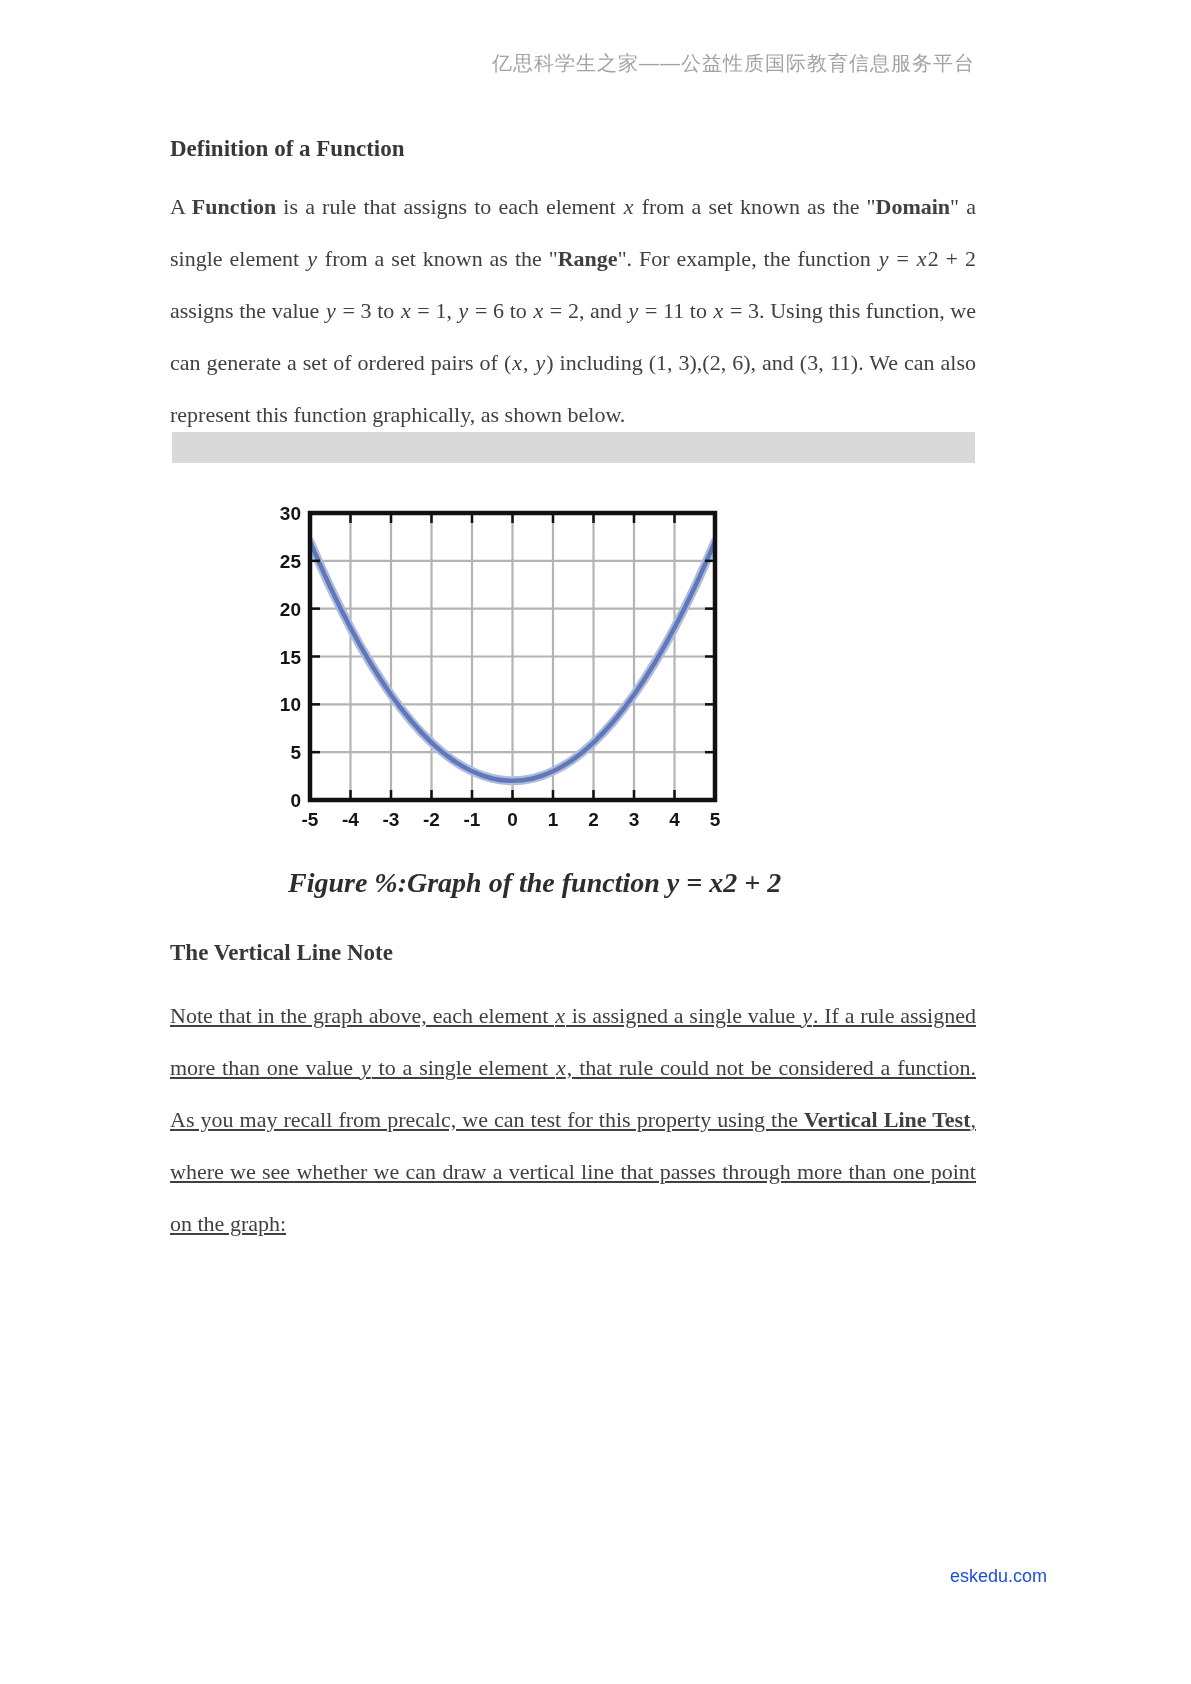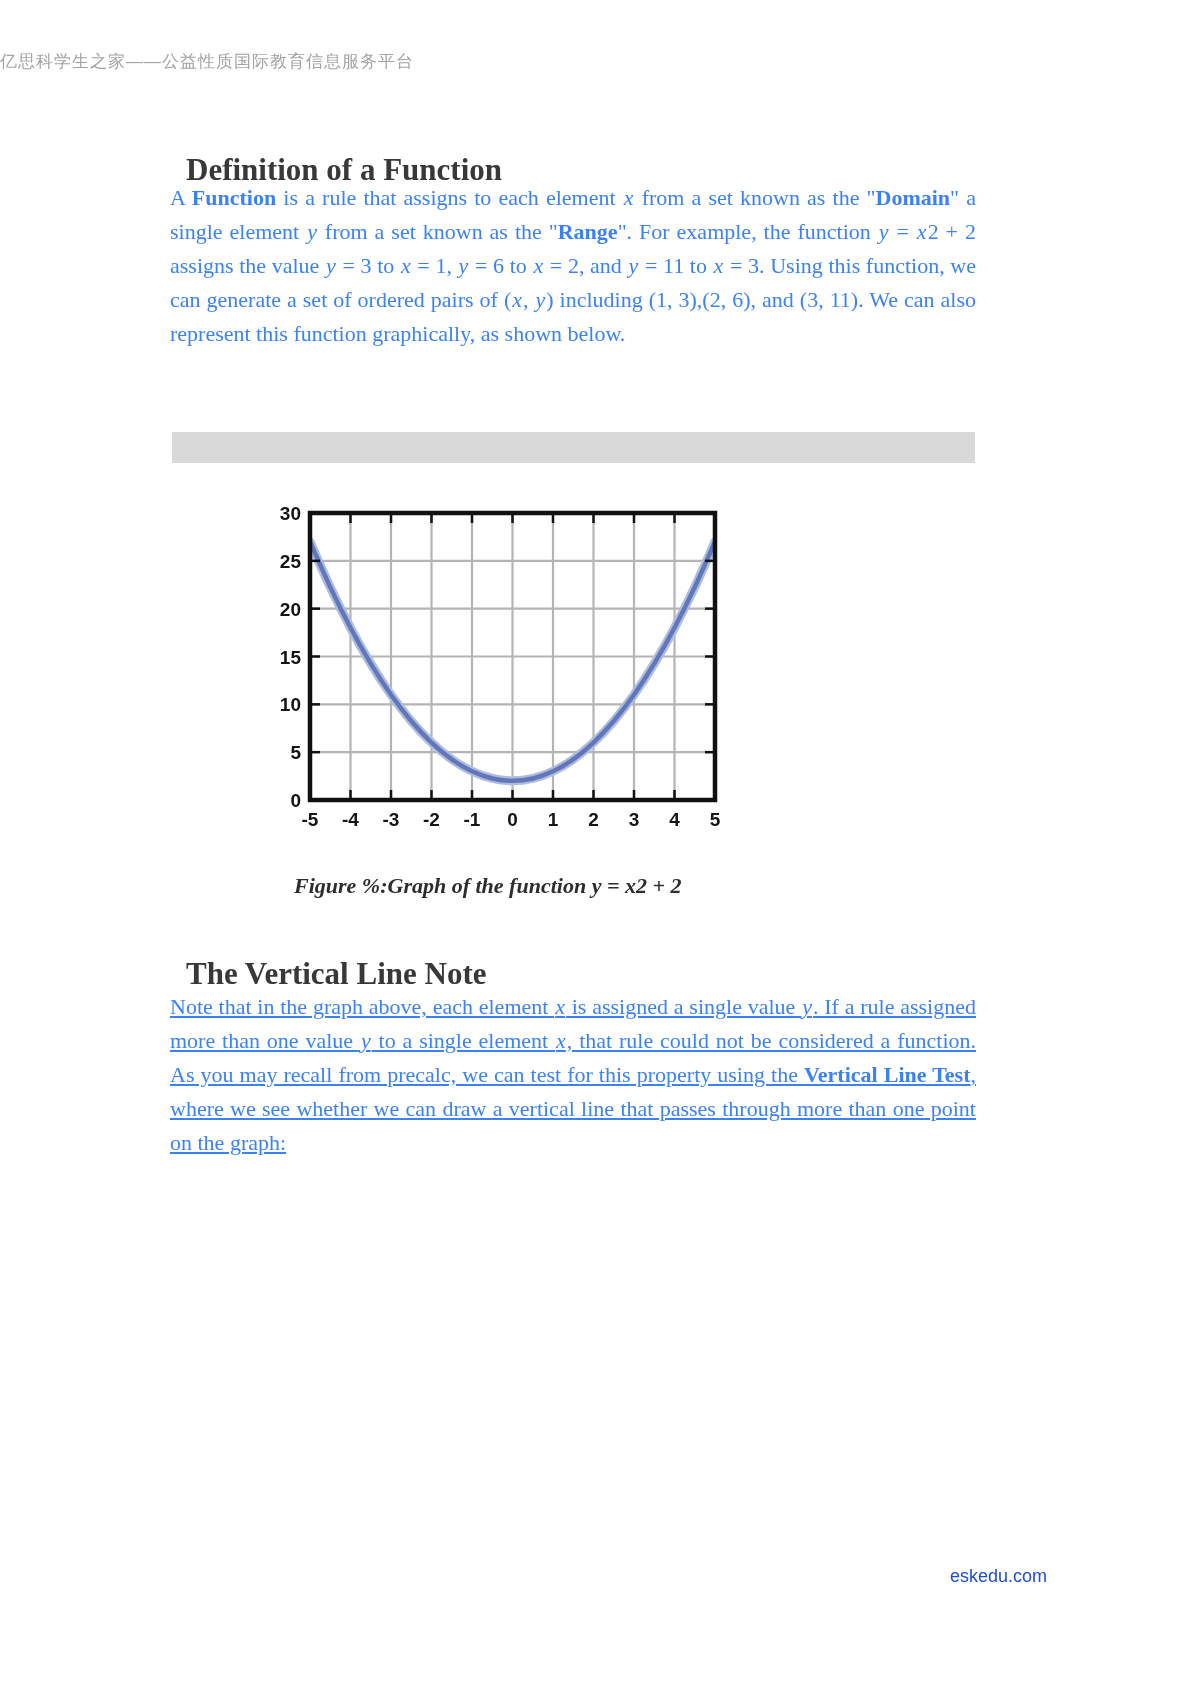--- a/index.html
+++ b/index.html
@@ -2,49 +2,49 @@
 <html><head>
 <meta charset="utf-8">
 <style>
   html,body { margin:0; padding:0; background:#ffffff; }
   .page {
     position:relative; width:1191px; height:1684px; background:#ffffff;
     font-family:"Liberation Serif", serif; overflow:hidden;
   }
   .page-header {
     position:absolute; top:50px; left:0; right:216px;
-    text-align:left; font-family:"Liberation Sans", sans-serif;
-    font-size:17px; color:#a3a3a3; letter-spacing:1px;
+    text-align:right; font-family:"Liberation Sans", sans-serif;
+    font-size:20px; color:#a3a3a3; letter-spacing:1px;
   }
   .sec-title {
-    position:absolute; left:170px; margin:16px;
-    font-size:31px; font-weight:bold; color:#383838;
+    position:absolute; left:170px; margin:0;
+    font-size:23px; font-weight:bold; color:#383838;
   }
   .title-1 { top:136px; }
   .title-2 { top:940px; }
   .body-para {
     position:absolute; left:170px; width:806px; margin:0;
-    font-size:22px; line-height:34px; color:#3b82f6;
+    font-size:22px; line-height:52px; color:#404040;
     text-align:justify;
   }
   .para-1 { top:181px; }
   .para-2 { top:990px;text-decoration:underline; }
   .body-para i { padding:0 1px; }
   .highlight-bar {
     position:absolute; left:172px; top:432px; width:803px; height:31px;
     background:#d9d9d9;
   }
   .graph-wrap { position:absolute; left:255px; top:465px; width:480px; height:375px; }
   .graph-wrap svg text {
     font-family:"Liberation Sans", sans-serif; font-weight:bold;
     font-size:19px; fill:#141414;
   }
   .figure-caption {
-    position:absolute; left:277px; top:856px; margin:17px;
-    font-size:22px; font-weight:bold; font-style:italic; color:#2d2d2d;
+    position:absolute; left:277px; top:856px; margin:11px;
+    font-size:28px; font-weight:bold; font-style:italic; color:#2d2d2d;
   }
   .page-footer {
     position:absolute; top:1566px; left:0; right:144px;
     text-align:right; font-family:"Liberation Sans", sans-serif;
     font-size:18px; color:#1d4ed8;
   }
 </style>
 </head>
 <body>
 

